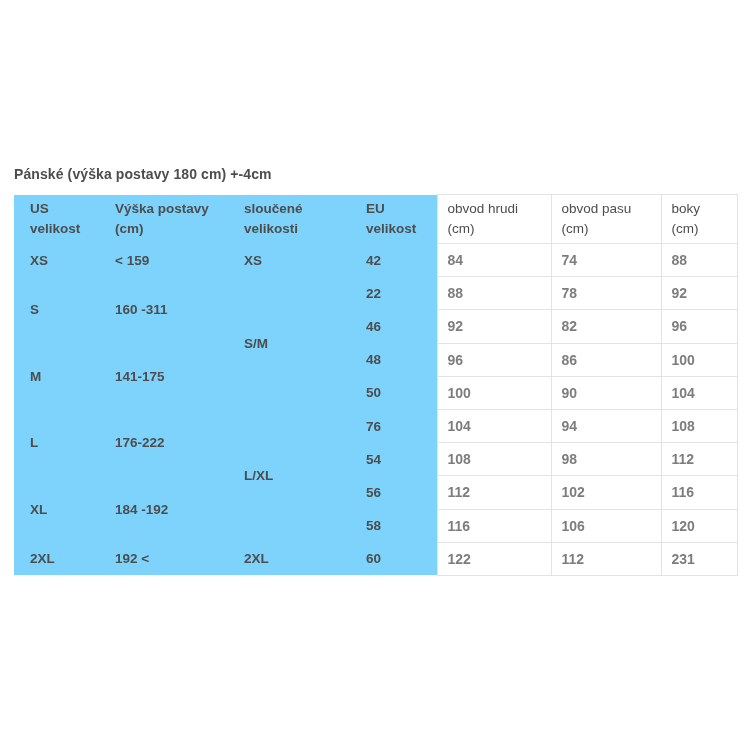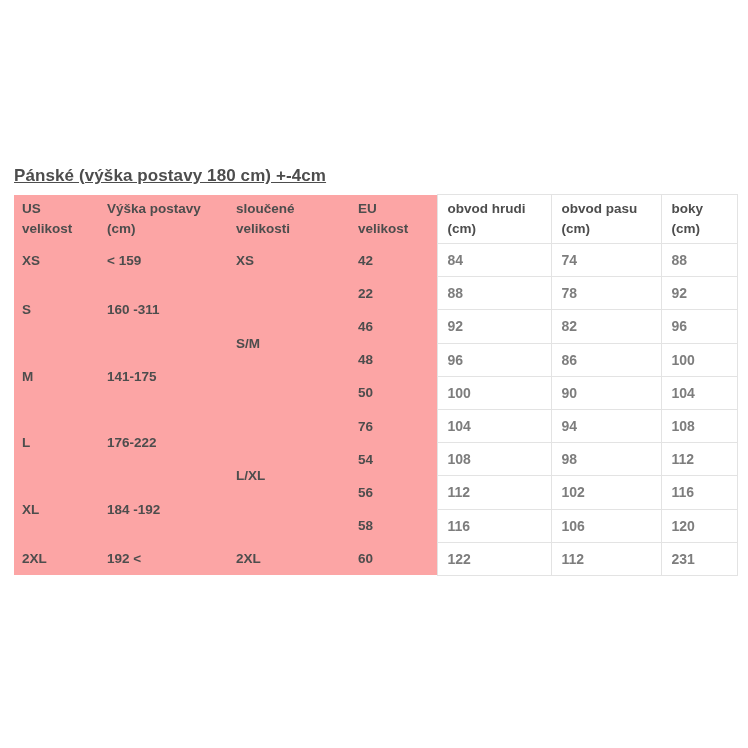--- a/index.html
+++ b/index.html
@@ -13,58 +13,57 @@
     position: relative;
     width: 748px;
     height: 748px;
     background: #ffffff;
     overflow: hidden;
   }
   .chart-title {
     position: absolute;
     left: 14px;
     top: 166px;
-    font-size: 17px;
+    font-size: 14px;
     font-weight: 700;
     color: #4d4d4d;
     letter-spacing: 0.1px;
-    text-decoration: underline;
   }
   table.size-table {
     position: absolute;
     left: 14px;
     top: 194px;
     width: 723px;
     border-collapse: collapse;
     table-layout: fixed;
   }
   th, td {
     text-align: left;
     vertical-align: middle;
     font-size: 13.5px;
   }
   thead tr { height: 49px; }
   tbody tr { height: 33.2px; }
   
   .g {
-    background: #fca5a5;
+    background: #7dd3fc;
     border: none;
     color: #4d4d4d;
     font-weight: 700;
-    padding-left: 8px;
+    padding-left: 16px;
   }
   
   .w {
     background: #ffffff;
     border: 1px solid #e3e3e3;
     padding-left: 10px;
   }
   th.w {
     color: #4d4d4d;
-    font-weight: 700;
+    font-weight: 400;
     margin-top: 31px;
   }
   td.w {
     color: #7d7d7d;
     font-weight: 700;
     font-size: 14px;
   }
   th { white-space: pre-line; line-height: 1.45; }
 </style>
 </head>

